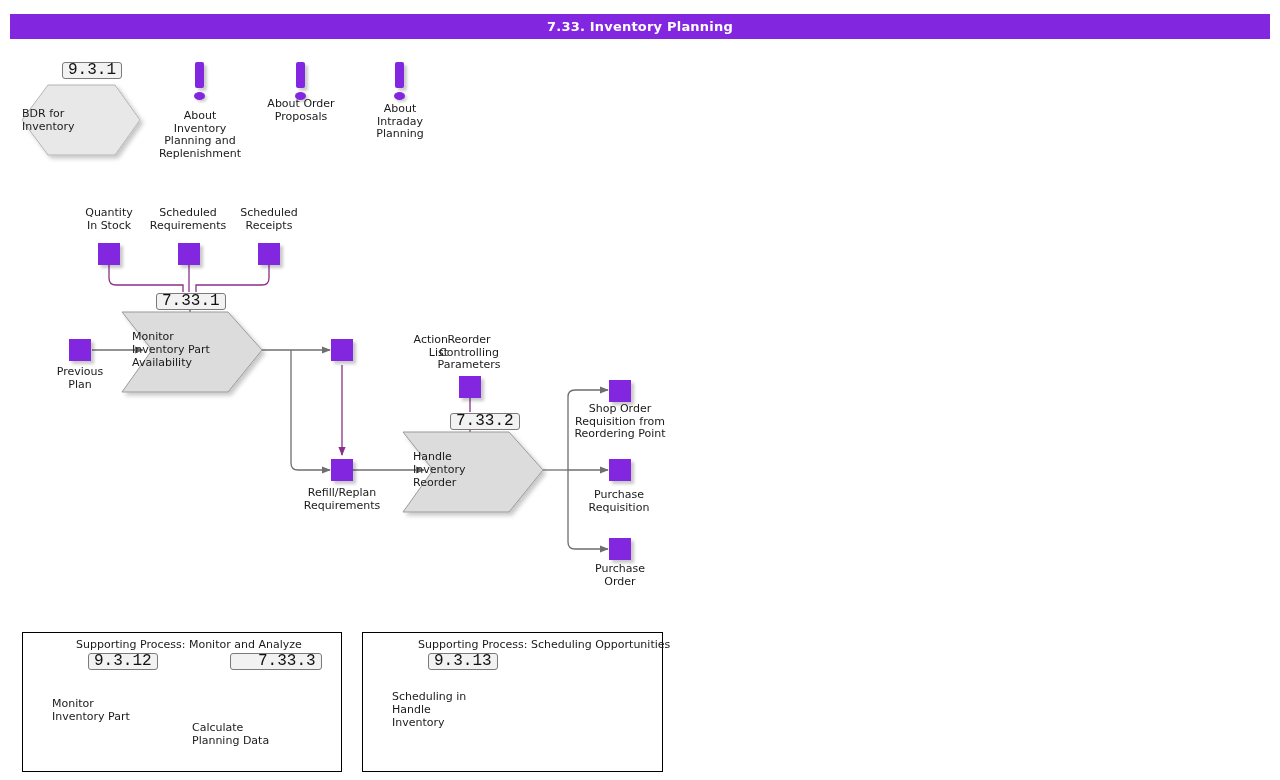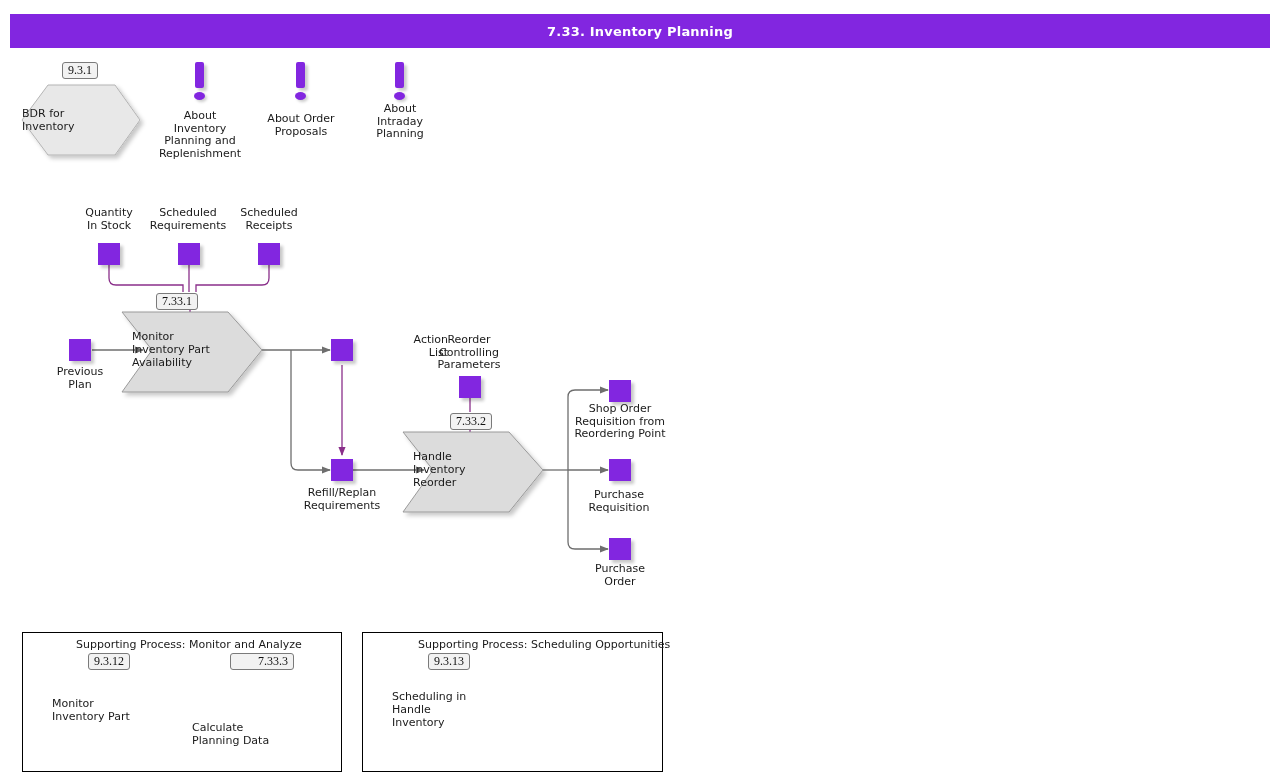--- a/index.html
+++ b/index.html
@@ -21,42 +21,42 @@
     left: 0; top: 0;
     width: 1280px;
     height: 780px;
   }
   
   .title-bar {
     position: absolute;
     left: 10px;
     top: 14px;
     width: 1260px;
-    height: 34px;
+    height: 25px;
     background: #8226e0;
     display: flex;
     align-items: center;
     justify-content: center;
   }
   .title-bar .title-text {
     color: #ffffff;
     font-size: 13px;
     font-weight: bold;
     font-family: "DejaVu Sans", sans-serif;
     letter-spacing: .2px;
   }
 
   
   .idtag {
     position: absolute;
     background: #f2f2f2;
     border: 1px solid #7a7a7a;
     border-radius: 3px;
-    font-size: 12px;
-    font-family: Liberation Serif, serif;
+    font-size: 16px;
+    font-family: Liberation Mono, monospace;
     color: #111;
     padding: 1px 5px 2px 5px;
     line-height: 12px;
     white-space: nowrap;
     z-index: 6;
   }
 
   
   .lbl {
     position: absolute;
@@ -189,21 +189,21 @@
 
 <div class="note-bar" style="left:195px; top:62px;"></div>
 <div class="note-dot" style="left:194px; top:92px;"></div>
 <div class="lbl" style="left:150px; top:110px; width:100px;">About
 Inventory
 Planning and
 Replenishment</div>
 
 <div class="note-bar" style="left:296px; top:62px;"></div>
 <div class="note-dot" style="left:295px; top:92px;"></div>
-<div class="lbl" style="left:251px; top:113px; width:100px;">About Order
+<div class="lbl" style="left:251px; top:98px; width:100px;">About Order
 Proposals</div>
 
 <div class="note-bar" style="left:395px; top:62px;"></div>
 <div class="note-dot" style="left:394px; top:92px;"></div>
 <div class="lbl" style="left:350px; top:103px; width:100px;">About
 Intraday
 Planning</div>
 
 <div class="lbl" style="left:59px; top:207px; width:100px;">Quantity
 In Stock</div>

